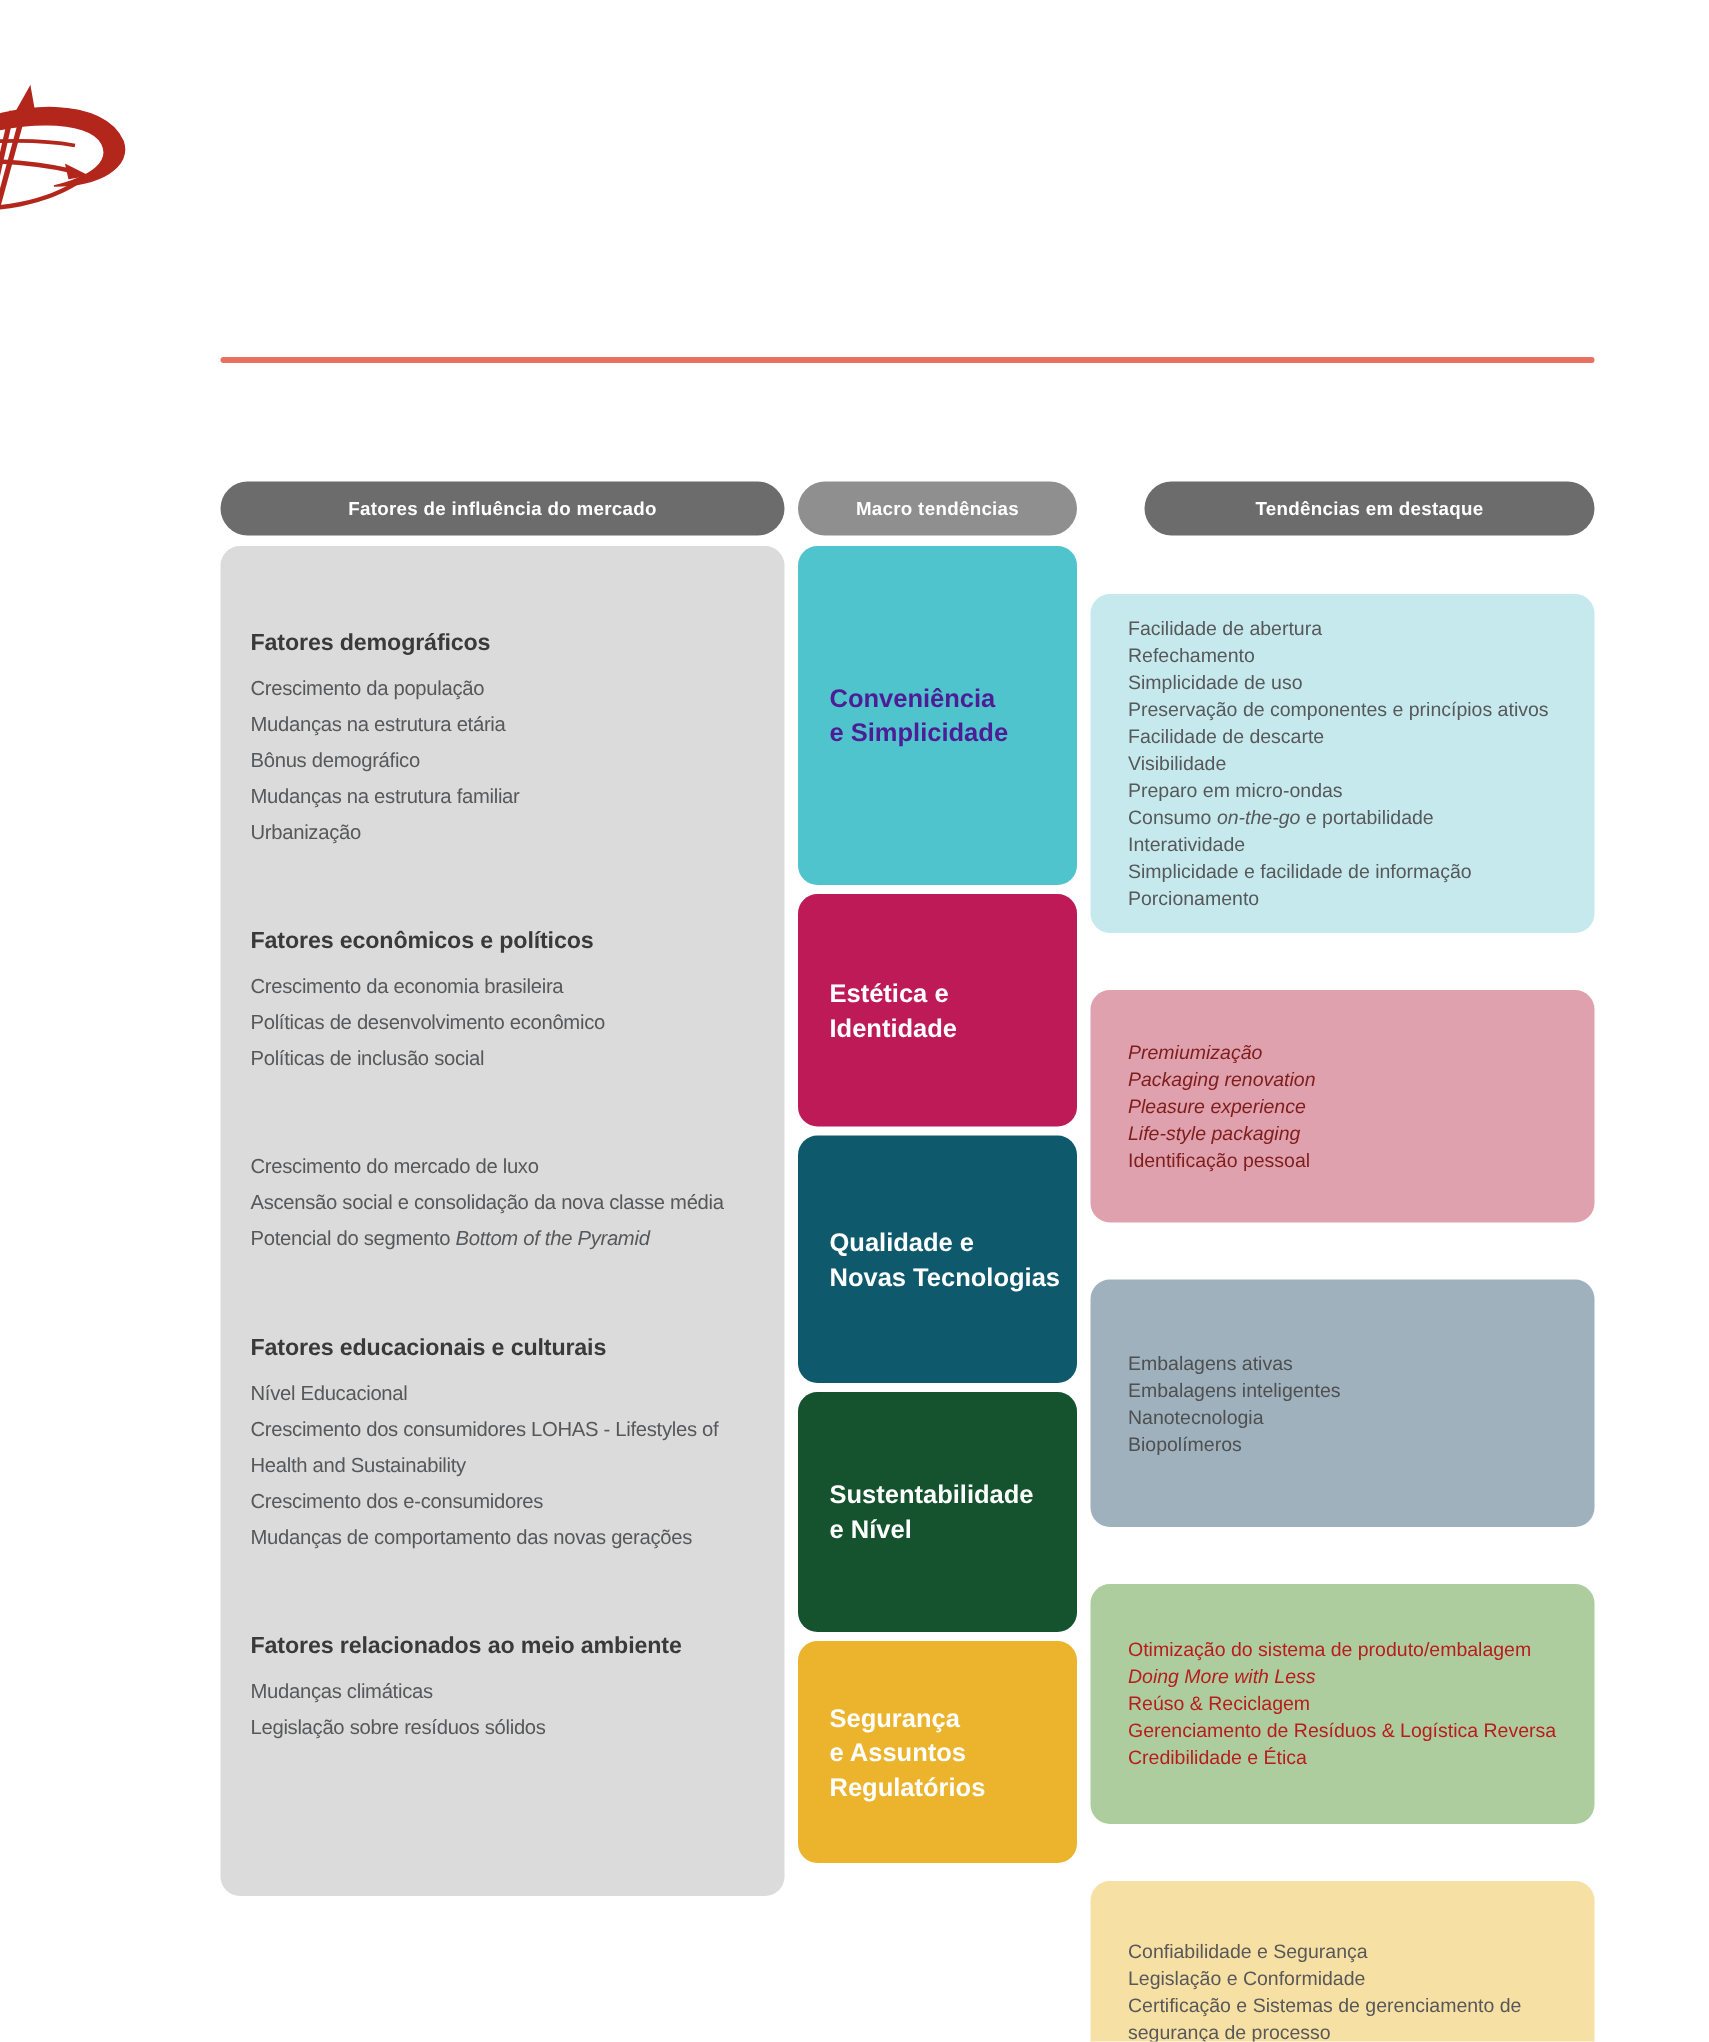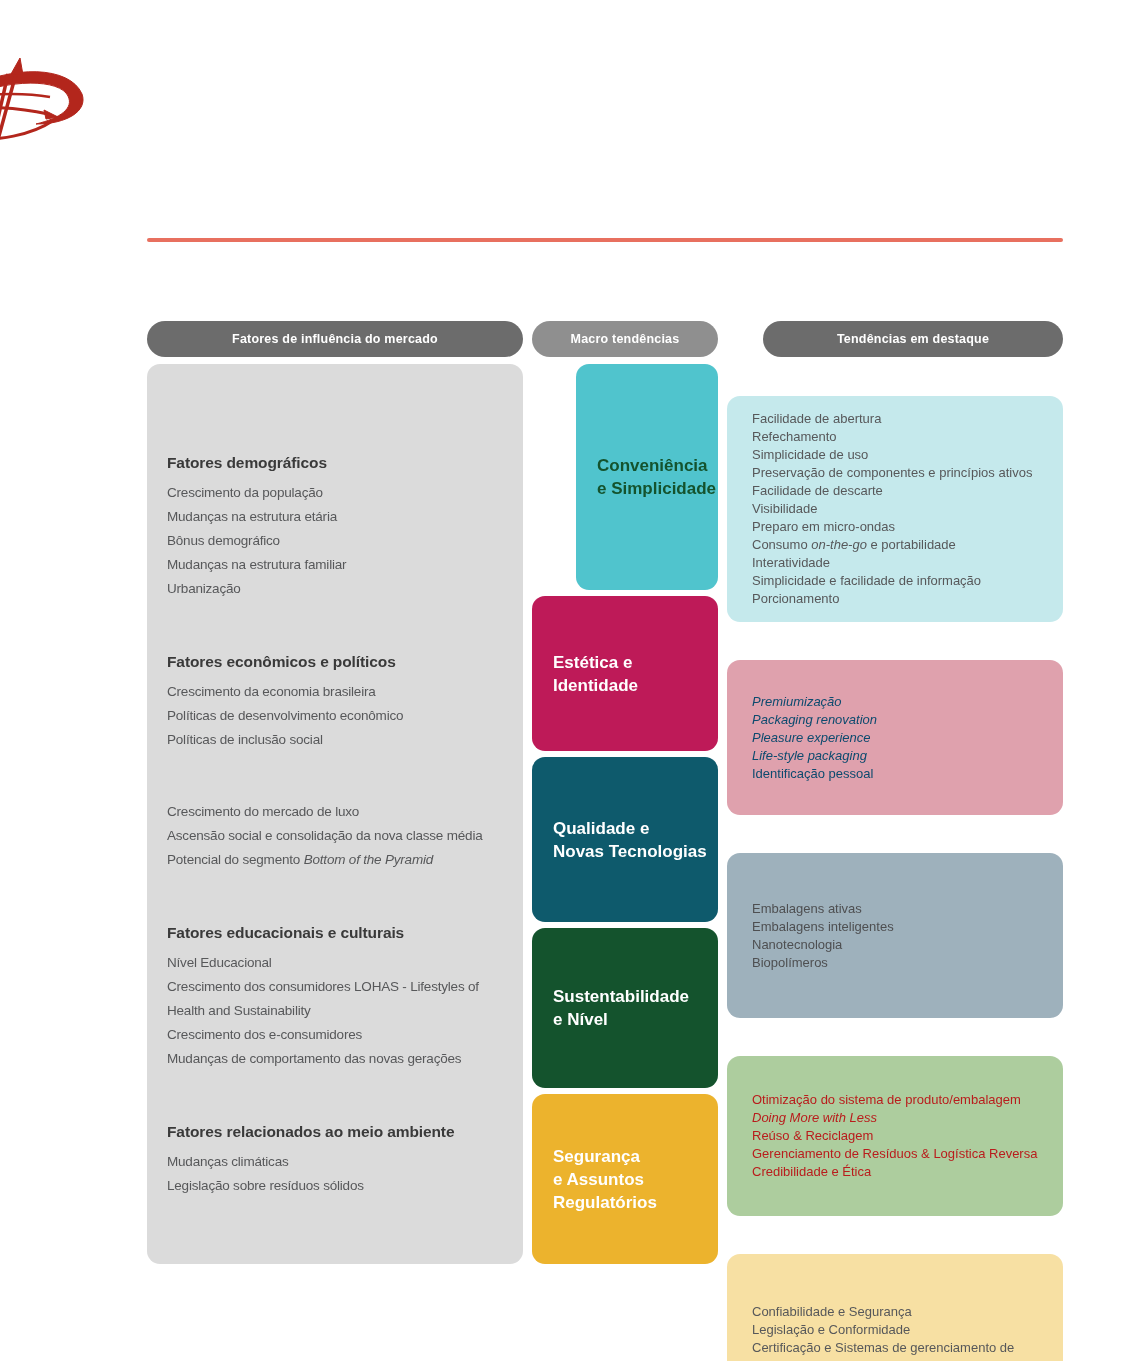--- a/index.html
+++ b/index.html
@@ -13,41 +13,41 @@
   .head-row{display:grid;grid-template-columns:376px 186px 336px;column-gap:9px;margin-bottom:7px;}
   .head-box{
     height:36px;border-radius:18px;color:#fff;font-weight:bold;font-size:12.5px;
     display:flex;align-items:center;justify-content:center;letter-spacing:.2px;
   }
   .body-row{display:grid;grid-template-columns:376px 186px 336px;column-gap:9px;}
   .panel-factors{
     border-radius:13px;height:900px;box-sizing:border-box;
     padding:52px 10px 0 20px;
   }
-  .f-section{margin-bottom:48px;margin-top:34px;}
+  .f-section{margin-bottom:48px;}
   .f-title{
     font-weight:bold;color:#3a3a3a;font-size:15.5px;line-height:26px;
     margin-bottom:5px;letter-spacing:-.1px;
   }
   .f-item{color:#57585a;font-size:13.5px;line-height:24px;letter-spacing:-.2px;}
   .col{display:flex;flex-direction:column;gap:6px;}
   .macro-box{
     border-radius:13px;display:flex;flex-direction:column;justify-content:center;
     padding-left:21px;box-sizing:border-box;font-weight:bold;font-size:17px;line-height:23px;
   }
   .trend-box{
     border-radius:13px;display:flex;flex-direction:column;justify-content:center;
     padding:12px 10px 12px 25px;box-sizing:border-box;font-size:13px;line-height:18px;margin-top:32px;
   }
   
   .col > :nth-child(1){height:226px;}
   .col > :nth-child(2){height:155px;}
   .col > :nth-child(3){height:165px;}
   .col > :nth-child(4){height:160px;}
-  .col > :nth-child(5){height:170px;}
+  .col > :nth-child(5){height:148px;}
 </style>
 </head>
 <body>
 
 <svg class="logo" viewBox="0 0 142 112" aria-hidden="true">
   <g id="logo-g" fill="#B3261C" stroke="#B3261C">
 
     <path d="M -5 40 C 45 14, 102 16, 114 44 C 120 61, 99 74, 68 74 C 93 68, 106 58, 100 46 C 92 29, 42 28, -5 48 Z"></path>
 
     <path d="M -5 47 C 30 43, 60 43, 82 47" fill="none" stroke-width="2.5"></path>
@@ -105,21 +105,21 @@
           <div class="f-item">Mudanças de comportamento das novas gerações</div>
         </div>
         <div class="f-section">
           <div class="f-title">Fatores relacionados ao meio ambiente</div>
           <div class="f-item">Mudanças climáticas</div>
           <div class="f-item">Legislação sobre resíduos sólidos</div>
         </div>
       </div>
 
     <div class="col" id="col-macro">
-        <div class="macro-box" style="background: rgb(80, 196, 205); color: #14532d; margin-left: 44px;">
+        <div class="macro-box" style="background: rgb(80, 196, 205); color: #4c1d95;">
           <div>Conveniência</div>
           <div>e Simplicidade</div>
         </div>
         <div class="macro-box" style="background: rgb(190, 26, 88); color: rgb(255, 255, 255);">
           <div>Estética e</div>
           <div>Identidade</div>
         </div>
         <div class="macro-box" style="background: rgb(14, 90, 108); color: rgb(255, 255, 255);">
           <div>Qualidade e</div>
           <div>Novas Tecnologias</div>
@@ -142,21 +142,21 @@
           <div>Simplicidade de uso</div>
           <div>Preservação de componentes e princípios ativos</div>
           <div>Facilidade de descarte</div>
           <div>Visibilidade</div>
           <div>Preparo em micro-ondas</div>
           <div><span>Consumo </span><i>on-the-go</i><span> e portabilidade</span></div>
           <div>Interatividade</div>
           <div>Simplicidade e facilidade de informação</div>
           <div>Porcionamento</div>
         </div>
-        <div class="trend-box" style="background: rgb(223, 161, 173); color: #0c4a6e;">
+        <div class="trend-box" style="background: rgb(223, 161, 173); color: #7f1d1d;">
           <div><i>Premiumização</i></div>
           <div><i>Packaging renovation</i></div>
           <div><i>Pleasure experience</i></div>
           <div><i>Life-style packaging</i></div>
           <div>Identificação pessoal</div>
         </div>
         <div class="trend-box" style="background: rgb(158, 177, 188); color: rgb(78, 79, 81);">
           <div>Embalagens ativas</div>
           <div>Embalagens inteligentes</div>
           <div>Nanotecnologia</div>

